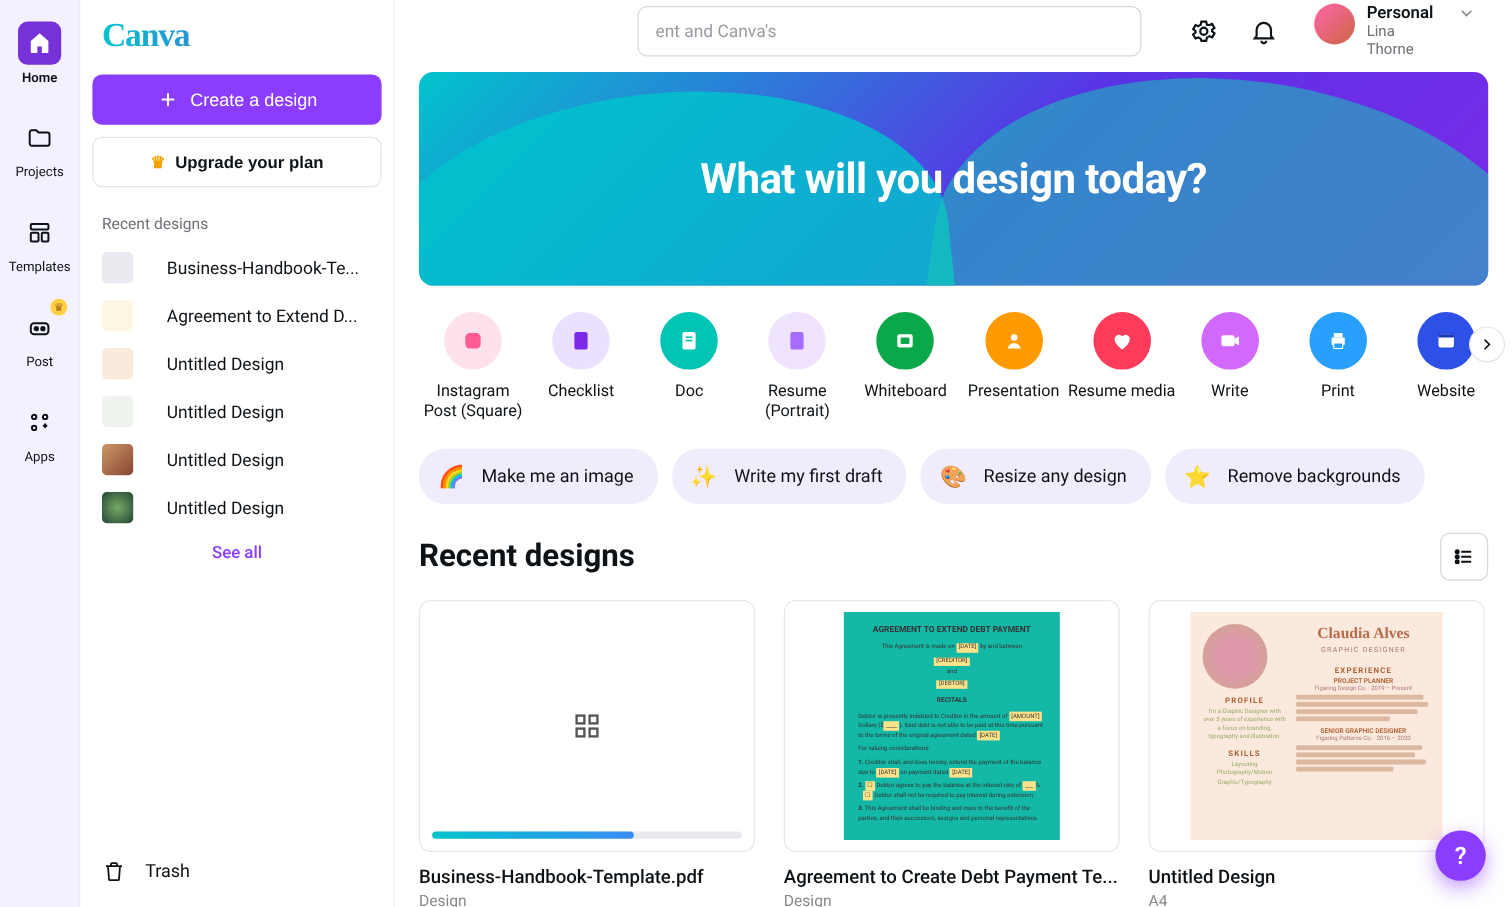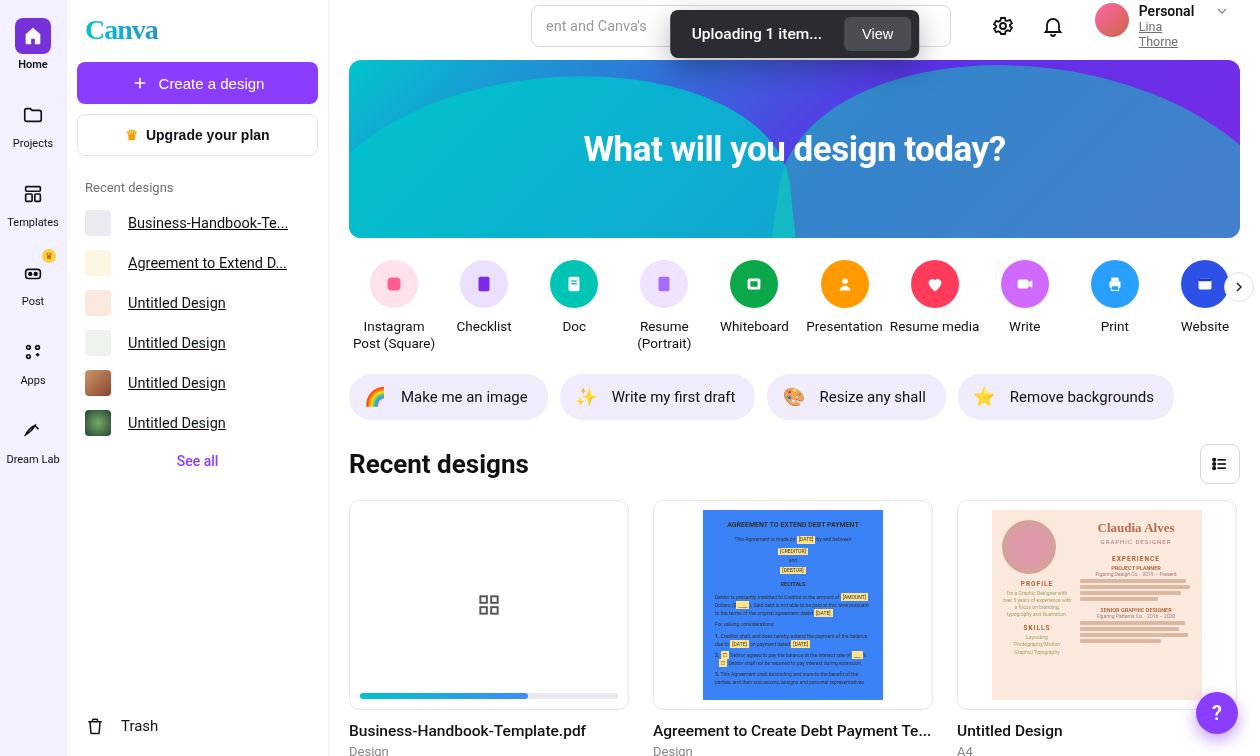--- a/index.html
+++ b/index.html
@@ -15,39 +15,39 @@
   .iconrail-item.active .label { font-weight: 600; }
   .crown-dot { position: absolute; top: 0; right: 10px; width: 14px; height: 14px; background: #ffcf3f; border-radius: 50%; display:flex;align-items:center;justify-content:center;font-size:9px; color:#975a16;}
 
   
   .sidebar { width: 262px; background: #fff; border-right: 1px solid #eee; display: flex; flex-direction: column; padding: 14px 10px 10px 10px; }
   .logo { font-family: "Segoe Script", cursive; font-size: 28px; font-weight: 700; letter-spacing: -1px; margin-left: 8px; margin-bottom: 16px;
     background: linear-gradient(90deg,#00c4cc,#7d2ae8); -webkit-background-clip: text; color: transparent; }
   .btn-primary { background: #8b3dff; color: #fff; border: none; border-radius: 8px; height: 42px; font-size: 15px; font-weight: 500; display: flex; align-items: center; justify-content: center; gap: 10px; cursor: pointer; margin-bottom: 10px; }
   .btn-secondary { background: #fff; color: #0d1216; border: 1px solid #e5e5e5; border-radius: 8px; height: 42px; font-size: 14px; font-weight: 600; display: flex; align-items: center; justify-content: center; gap: 8px; cursor: pointer; margin-bottom: 18px; }
   .section-label { font-size: 13px; color: #6f6f78; margin: 6px 8px 8px; }
-  .recent-item { display: flex; align-items: center; gap: 17px; padding: 7px 8px; border-radius: 6px; cursor: pointer; text-decoration: underline; }
+  .recent-item { display: flex; align-items: center; gap: 28px; padding: 7px 8px; border-radius: 6px; cursor: pointer; }
   .recent-thumb { width: 26px; height: 26px; border-radius: 4px; background: #eee; flex-shrink: 0; }
   .recent-item span { font-size: 14.5px; color: #0d1216; white-space: nowrap; overflow: hidden; text-overflow: ellipsis; }
   .see-all { text-align: center; color: #8b3dff; font-size: 14px; font-weight: 500; margin-top: 10px; cursor: pointer; }
   .sidebar-spacer { flex: 1; }
   .trash { display: flex; align-items: center; gap: 16px; padding: 10px 8px; cursor: pointer; }
   .trash span { font-size: 15px; color: #0d1216; }
 
   
   .main { flex: 1; overflow: auto; position: relative; }
   .topbar { height: 52px; display: flex; align-items: center; gap: 18px; padding: 0 22px; }
   .search { margin-left: 180px; flex: 0 0 420px; height: 42px; border: 1px solid #d7d7dd; border-radius: 8px; display:flex; align-items:center; padding:0 14px; color:#9a9aa2; font-size:14.5px; }
   .topbar-spacer { flex: 1; }
   .icon-btn { width: 32px; height: 32px; display:flex;align-items:center;justify-content:center;cursor:pointer;border-radius:6px; }
   .account { display:flex; gap:10px; cursor:pointer; padding:4px 8px; border-radius:6px;}
   .avatar { width: 34px; height: 34px; border-radius: 50%; background: linear-gradient(135deg,#f6a,#c64); }
   .account-text { display:flex;flex-direction:column;line-height:1.2;}
   .account-text .t1 { font-size:14px; font-weight:600; color:#0d1216;}
-  .account-text .t2 { font-size:12.5px; color:#6f6f78;text-decoration:underline;}
+  .account-text .t2 { font-size:12.5px; color:#6f6f78;}
 
   .hero { margin: 8px 20px 22px; height: 178px; border-radius: 12px; background: linear-gradient(135deg,#00c4cc 0%,#5a32e6 55%,#7d2ae8 100%); position: relative; display:flex;align-items:center;justify-content:center;overflow:hidden;}
   .hero::before { content:""; position:absolute; left:-40px; bottom:-60px; width:480px; height:220px; background:rgba(0,196,204,0.8); border-radius:50% 50% 0 0 / 60% 60% 0 0; transform: rotate(-6deg);}
   .hero::after { content:""; position:absolute; right:-60px; bottom:-90px; width:520px; height:260px; background:rgba(22,200,180,0.55); border-radius:50% 50% 0 0 / 60% 60% 0 0; transform: rotate(8deg);}
   .hero h1 { position:relative; z-index:2; color:#fff; font-size:35px; font-weight:700; letter-spacing:-0.5px;}
 
   .doctypes { display:flex; align-items:flex-start; gap: 0; padding: 0 10px 0 20px; position:relative;}
   .doctype { flex:1; display:flex; flex-direction:column; align-items:center; gap:10px; cursor:pointer; max-width:100px;}
   .dt-icon { width:48px; height:48px; border-radius:50%; display:flex;align-items:center;justify-content:center;}
   .dt-label { font-size:13.5px; color:#0d1216; text-align:center; line-height:1.25; }
@@ -63,21 +63,21 @@
 
   .cards { display:flex; gap:24px; padding: 6px 20px 20px;}
   .card { width: 280px; display:flex;flex-direction:column; cursor:pointer;}
   .card-thumb { height: 210px; border:1px solid #e6e6ea; border-radius:10px; background:#fff; display:flex; align-items:center; justify-content:center; position:relative; overflow:hidden;}
   .card-thumb .placeholder { width:26px;height:26px;}
   .progress-track { position:absolute; left:10px; right:10px; bottom:10px; height:6px; background:#e9e9ee; border-radius:3px;}
   .progress-fill { height:100%; background:linear-gradient(90deg,#00c4cc,#3a8df5); border-radius:3px;}
   .card-title { font-size:15.5px; font-weight:500; color:#0d1216; margin-top:12px; white-space: nowrap; overflow: hidden; text-overflow: ellipsis;}
   .card-sub { font-size:13px; color:#888; margin-top:4px;}
 
-  .doc-preview { width:180px; height:190px; background:#3b82f6; padding:10px 12px; font-size:6px; color:#333; line-height:1.5; overflow:hidden;}
+  .doc-preview { width:180px; height:190px; background:#14b8a6; padding:10px 12px; font-size:6px; color:#333; line-height:1.5; overflow:hidden;}
   .doc-preview .dp-title{ text-align:center; font-weight:700; font-size:7px; margin-bottom:6px;}
   .doc-preview .dp-hl { display:inline-block; background:#ffe28a; padding:0 2px;}
   .resume-preview { width:210px; height:190px; background:#fbe9de; padding:10px; font-size:7px; color:#8a4a2a; display:flex; gap:8px;}
   .resume-preview .photo{ width:54px;height:54px;border-radius:50%; background:radial-gradient(circle,#d9a 40%,#ca8); }
   .rp-name { font-family:serif; font-size:13px; color:#b86b4b; font-weight:600;}
   .rp-sub { font-size:6px; letter-spacing:1px; color:#a77; margin-top:2px;}
   .rp-col { flex:1;text-align:center; }
   .rp-h { font-size:6.5px; font-weight:700; letter-spacing:1px; margin:6px 0 2px; color:#b06030;}
   .rp-li { height:4px; background:#c89878; margin:2px 0; border-radius:1px; opacity:0.6;}
 
@@ -136,29 +136,20 @@
     <div class="iconrail-item">
       <div class="icon-box">
         <svg class="svg-icon" viewBox="0 0 24 24" fill="none" stroke="#0d1216" stroke-width="1.8">
             <circle cx="7" cy="7" r="2"></circle>
             <circle cx="17" cy="7" r="2"></circle>
             <circle cx="7" cy="17" r="2"></circle>
             <path d="M15 15h4M17 13v4"></path>
           </svg>
       </div>
       <div class="label">Apps</div>
-    </div>
-    <div class="iconrail-item">
-      <div class="icon-box">
-        <svg class="svg-icon" viewBox="0 0 24 24" fill="none" stroke="#0d1216" stroke-width="1.8">
-            <path d="M4 16c3-6 6-8 10-10-2 4-4 7-10 10z"></path>
-            <path d="M14 6l4 4"></path>
-          </svg>
-      </div>
-      <div class="label">Dream Lab</div>
     </div>
   </nav>
 
   <aside class="sidebar">
     <div class="logo">Canva</div>
     <button class="btn-primary">
       <svg width="18" height="18" viewBox="0 0 24 24" fill="none" stroke="#fff" stroke-width="2.2">
           <path d="M12 5v14M5 12h14"></path>
         </svg>
       <span>Create a design</span>
@@ -337,21 +328,21 @@
       <div class="ai-chip">
         <span class="emoji">🌈</span>
         <span>Make me an image</span>
       </div>
       <div class="ai-chip">
         <span class="emoji">✨</span>
         <span>Write my first draft</span>
       </div>
       <div class="ai-chip">
         <span class="emoji">🎨</span>
-        <span>Resize any shall</span>
+        <span>Resize any design</span>
       </div>
       <div class="ai-chip">
         <span class="emoji">⭐</span>
         <span>Remove backgrounds</span>
       </div>
     </div>
 
     <div class="rd-head">
       <h2>Recent designs</h2>
       <div class="list-toggle">
@@ -431,20 +422,16 @@
                 <div class="rp-li" style="width:96%"></div>
                 <div class="rp-li" style="width:72%"></div>
             </div>
           </div>
         </div>
         <div class="card-title">Untitled Design</div>
         <div class="card-sub">A4</div>
       </div>
     </div>
 
-    <div class="toast">
-      <span class="toast-text">Uploading 1 item...</span>
-      <button>View</button>
-    </div>
 
     <div class="fab">?</div>
   </main>
 </div>
 
 </body></html>

